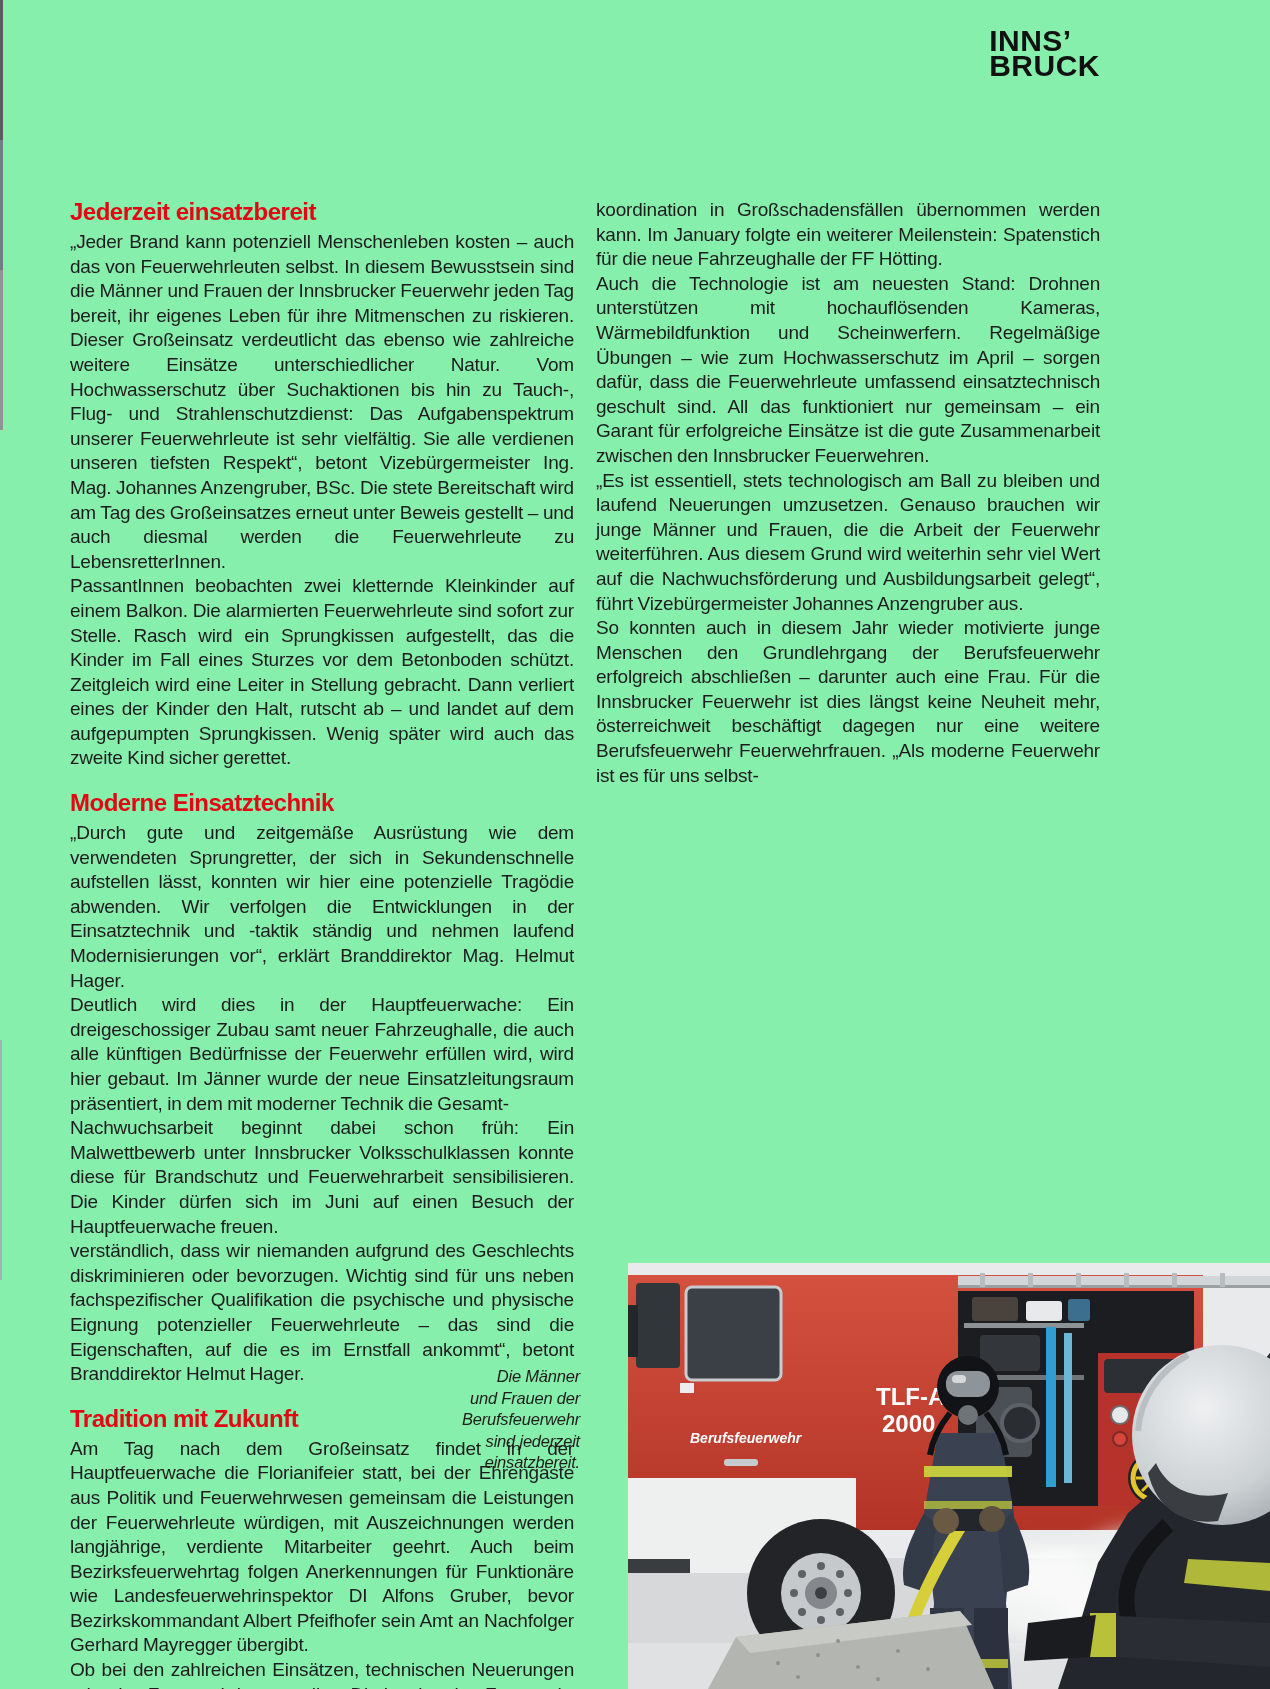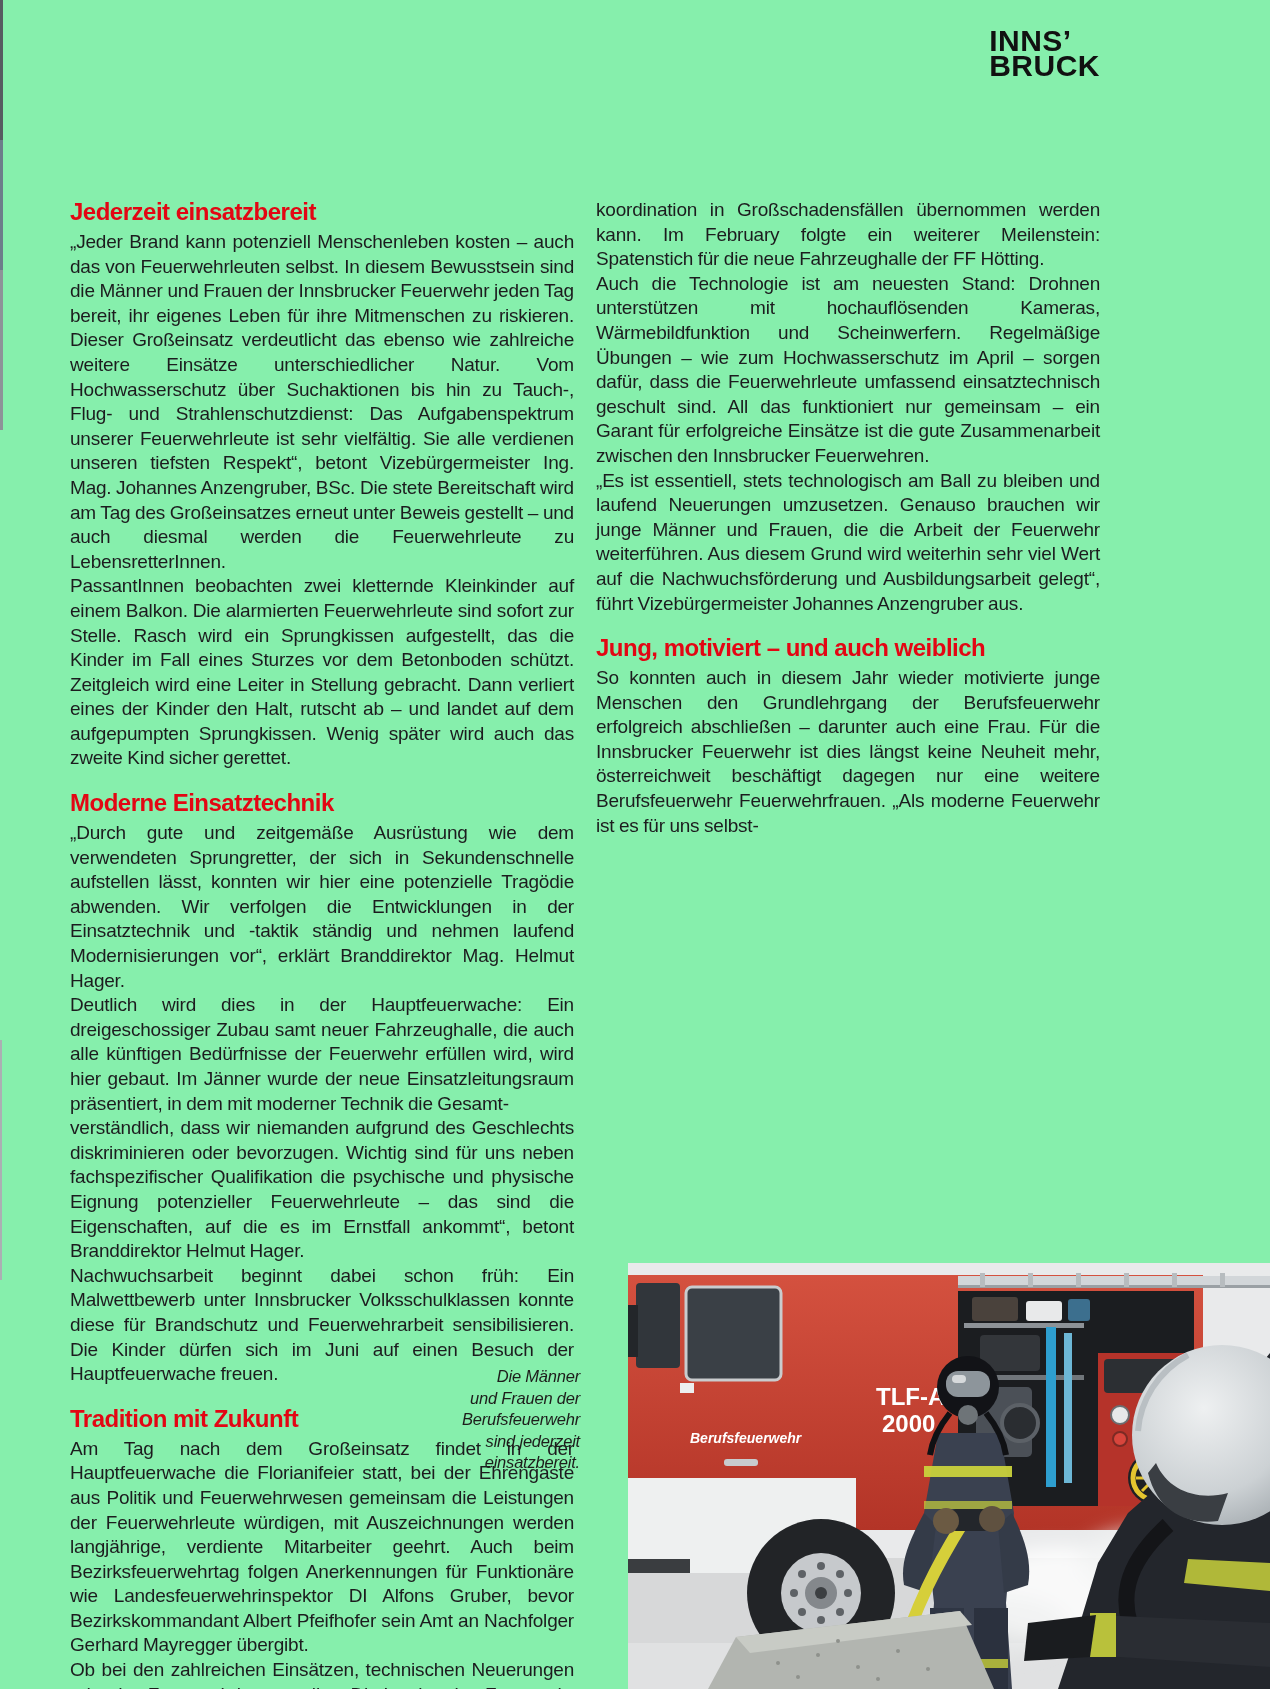--- a/index.html
+++ b/index.html
@@ -65,29 +65,28 @@
   <div class="columns">
       <div class="col">
         <h2 class="heading">Jederzeit einsatzbereit</h2>
         <p class="para">„Jeder Brand kann potenziell Menschenleben kosten – auch das von Feuerwehrleuten selbst. In diesem Bewusstsein sind die Männer und Frauen der Innsbrucker Feuerwehr jeden Tag bereit, ihr eigenes Leben für ihre Mitmenschen zu riskieren. Dieser Großeinsatz verdeutlicht das ebenso wie zahlreiche weitere Einsätze unterschiedlicher Natur. Vom Hochwasserschutz über Suchaktionen bis hin zu Tauch-, Flug- und Strahlenschutzdienst: Das Aufgabenspektrum unserer Feuerwehrleute ist sehr vielfältig. Sie alle verdienen unseren tiefsten Respekt“, betont Vizebürgermeister Ing. Mag. Johannes Anzengruber, BSc. Die stete Bereitschaft wird am Tag des Großeinsatzes erneut unter Beweis gestellt – und auch diesmal werden die Feuerwehrleute zu LebensretterInnen.</p>
         <p class="para">PassantInnen beobachten zwei kletternde Kleinkinder auf einem Balkon. Die alarmierten Feuerwehrleute sind sofort zur Stelle. Rasch wird ein Sprungkissen aufgestellt, das die Kinder im Fall eines Sturzes vor dem Betonboden schützt. Zeitgleich wird eine Leiter in Stellung gebracht. Dann verliert eines der Kinder den Halt, rutscht ab – und landet auf dem aufgepumpten Sprungkissen. Wenig später wird auch das zweite Kind sicher gerettet.</p>
         <h2 class="heading">Moderne Einsatztechnik</h2>
         <p class="para">„Durch gute und zeitgemäße Ausrüstung wie dem verwendeten Sprungretter, der sich in Sekundenschnelle aufstellen lässt, konnten wir hier eine potenzielle Tragödie abwenden. Wir verfolgen die Entwicklungen in der Einsatztechnik und -taktik ständig und nehmen laufend Modernisierungen vor“, erklärt Branddirektor Mag. Helmut Hager.</p>
         <p class="para">Deutlich wird dies in der Hauptfeuerwache: Ein dreigeschossiger Zubau samt neuer Fahrzeughalle, die auch alle künftigen Bedürfnisse der Feuerwehr erfüllen wird, wird hier gebaut. Im Jänner wurde der neue Einsatzleitungsraum präsentiert, in dem mit moderner Technik die Gesamt-</p>
       </div>
       <div class="col">
-        <p class="para">koordination in Großschadensfällen übernommen werden kann. Im February folgte ein weiterer Meilenstein: Spatenstich für die neue Fahrzeughalle der FF Hötting.</p>
+        <p class="para">koordination in Großschadensfällen übernommen werden kann. Im January folgte ein weiterer Meilenstein: Spatenstich für die neue Fahrzeughalle der FF Hötting.</p>
         <p class="para">Auch die Technologie ist am neuesten Stand: Drohnen unterstützen mit hochauflösenden Kameras, Wärmebildfunktion und Scheinwerfern. Regelmäßige Übungen – wie zum Hochwasserschutz im April – sorgen dafür, dass die Feuerwehrleute umfassend einsatztechnisch geschult sind. All das funktioniert nur gemeinsam – ein Garant für erfolgreiche Einsätze ist die gute Zusammenarbeit zwischen den Innsbrucker Feuerwehren.</p>
         <p class="para">„Es ist essentiell, stets technologisch am Ball zu bleiben und laufend Neuerungen umzusetzen. Genauso brauchen wir junge Männer und Frauen, die die Arbeit der Feuerwehr weiterführen. Aus diesem Grund wird weiterhin sehr viel Wert auf die Nachwuchsförderung und Ausbildungsarbeit gelegt“, führt Vizebürgermeister Johannes Anzengruber aus.</p>
-        <h2 class="heading">Jung, motiviert – und auch weiblich</h2>
         <p class="para">So konnten auch in diesem Jahr wieder motivierte junge Menschen den Grundlehrgang der Berufsfeuerwehr erfolgreich abschließen – darunter auch eine Frau. Für die Innsbrucker Feuerwehr ist dies längst keine Neuheit mehr, österreichweit beschäftigt dagegen nur eine weitere Berufsfeuerwehr Feuerwehrfrauen. „Als moderne Feuerwehr ist es für uns selbst-</p>
       </div>
       <div class="col">
+        <p class="para">Nachwuchsarbeit beginnt dabei schon früh: Ein Malwettbewerb unter Innsbrucker Volksschulklassen konnte diese für Brandschutz und Feuerwehrarbeit sensibilisieren. Die Kinder dürfen sich im Juni auf einen Besuch der Hauptfeuerwache freuen.</p>
         <p class="para">verständlich, dass wir niemanden aufgrund des Geschlechts diskriminieren oder bevorzugen. Wichtig sind für uns neben fachspezifischer Qualifikation die psychische und physische Eignung potenzieller Feuerwehrleute – das sind die Eigenschaften, auf die es im Ernstfall ankommt“, betont Branddirektor Helmut Hager.</p>
-        <p class="para">Nachwuchsarbeit beginnt dabei schon früh: Ein Malwettbewerb unter Innsbrucker Volksschulklassen konnte diese für Brandschutz und Feuerwehrarbeit sensibilisieren. Die Kinder dürfen sich im Juni auf einen Besuch der Hauptfeuerwache freuen.</p>
         <h2 class="heading">Tradition mit Zukunft</h2>
         <p class="para">Am Tag nach dem Großeinsatz findet in der Hauptfeuerwache die Florianifeier statt, bei der Ehrengäste aus Politik und Feuerwehrwesen gemeinsam die Leistungen der Feuerwehrleute würdigen, mit Auszeichnungen werden langjährige, verdiente Mitarbeiter geehrt. Auch beim Bezirksfeuerwehrtag folgen Anerkennungen für Funktionäre wie Landesfeuerwehrinspektor DI Alfons Gruber, bevor Bezirkskommandant Albert Pfeifhofer sein Amt an Nachfolger Gerhard Mayregger übergibt.</p>
         <p class="para"><span>Ob bei den zahlreichen Einsätzen, technischen Neuerungen oder den Feuerwehrleuten selbst: Die Innsbrucker Feuerwehr zeigt erfolgreich, wie die Verbindung zwischen Tradition und Innovation funktioniert – und ist so seit mehr als 162 Jahren immer in Bewegung.</span><span class="slash-icon"></span><span class="signoff">FB</span></p>
       </div>
     </div>
 
   <div class="caption">Die Männer
 und Frauen der
 Berufsfeuerwehr
 sind jederzeit

